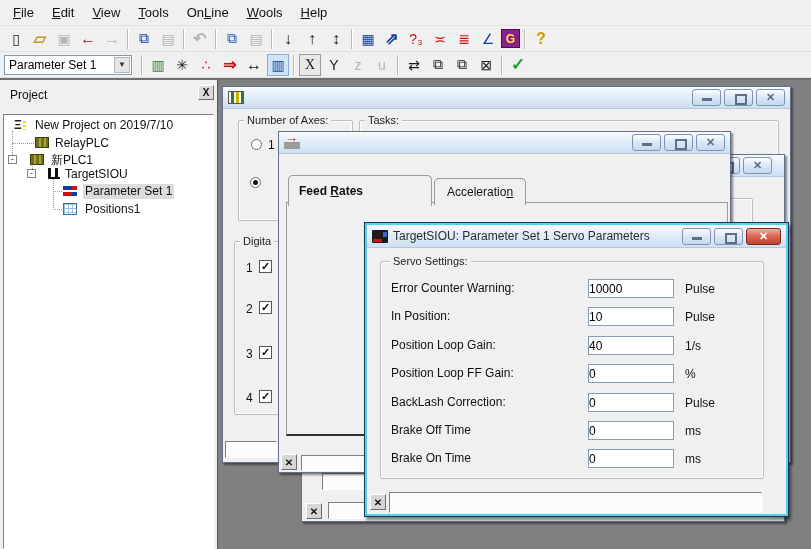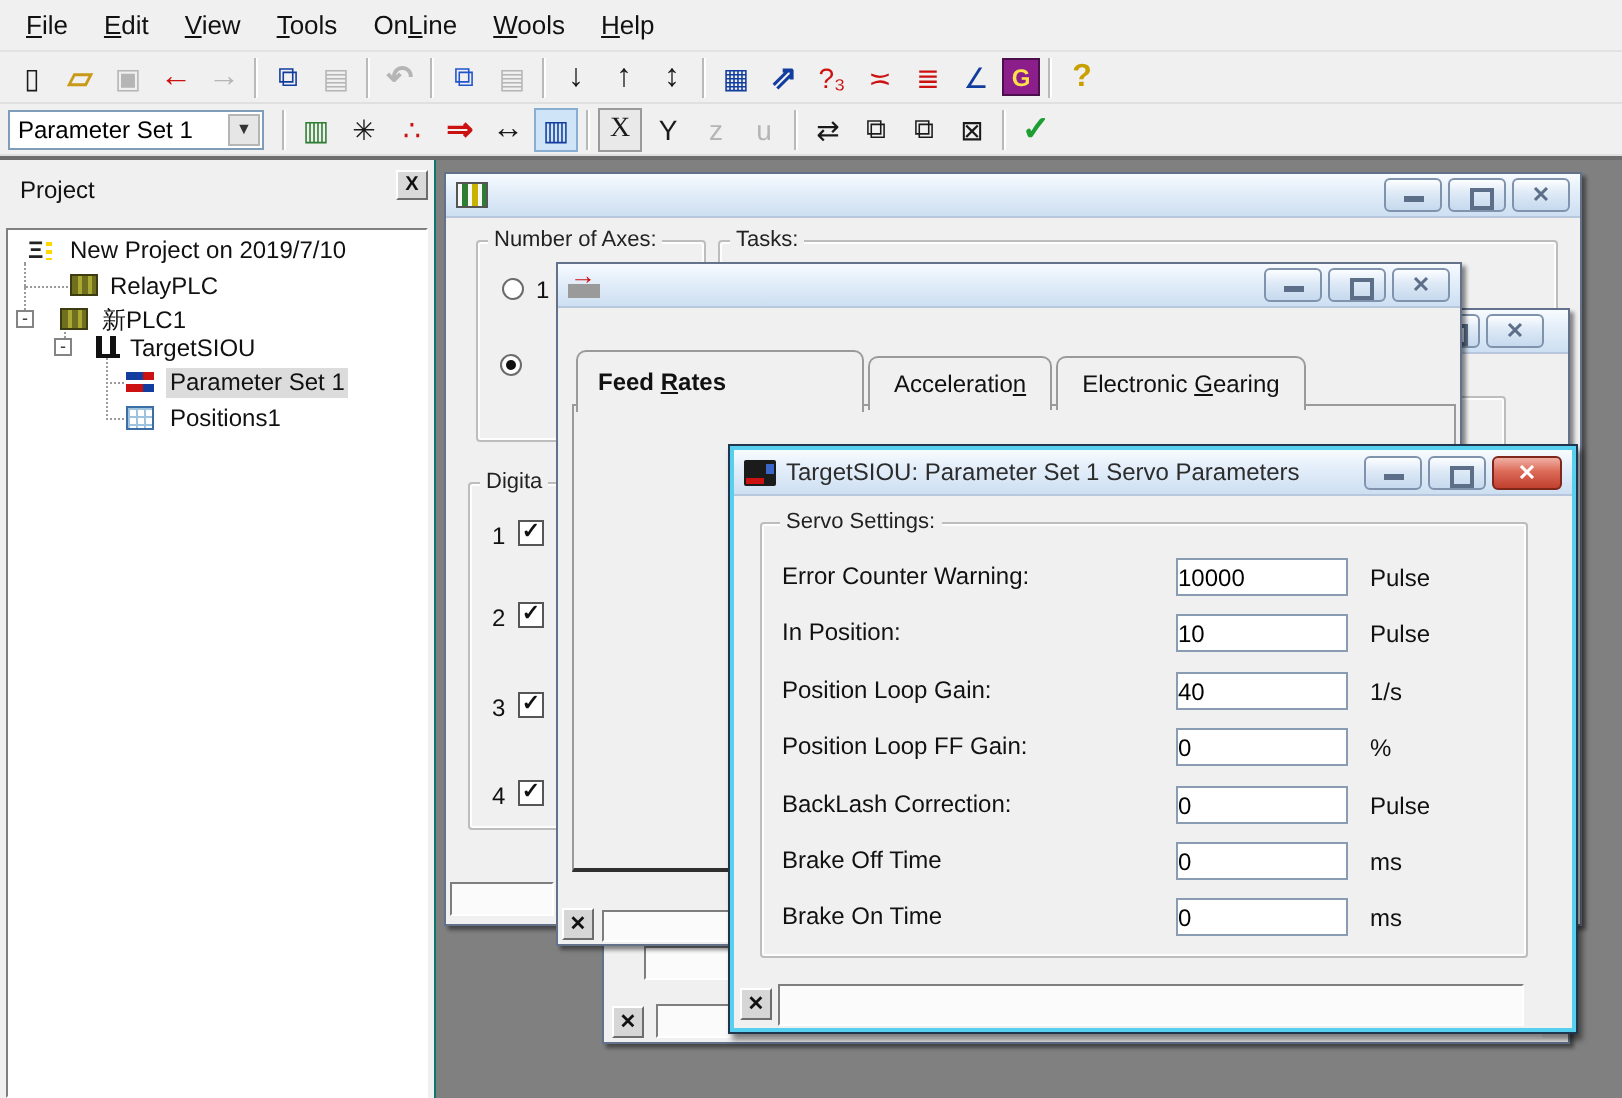--- a/index.html
+++ b/index.html
@@ -223,21 +223,20 @@
         <span class="wicon ic-wfeed"></span>
         <span class="caps">
           <span class="capbtn min"></span>
           <span class="capbtn max"></span>
           <span class="capbtn cls"></span>
         </span>
       </div>
       <div class="tabs" id="frtabs">
           <span class="tab active-tab"><span>Feed </span><span class="mn">R</span><span>ates</span></span>
           <span class="tab"><span>Acceleratio</span><span class="mn">n</span><span></span></span>
-          <span class="tab"><span>Electronic </span><span class="mn">G</span><span>earing</span></span>
         </div>
       <div class="tabpage"></div>
       <div class="groupbox" style="left:54px; top:83px; width:370px; height:125px;"></div>
       <span class="grouplabel" style="left:60px; top:76px;">Maximum Feedrates:</span>
       <div class="groupbox" style="left:15px; top:214px; width:410px; height:87px;"></div>
       <span class="strip-x" style="left:2px; top:322px;">✕</span>
       <div class="sunken" style="left:22px; top:323px; width:310px; height:16px;"></div>
     </div>
 
     <div class="win active" style="left:364px; top:142px; width:425px; height:295px; z-index:4;">

